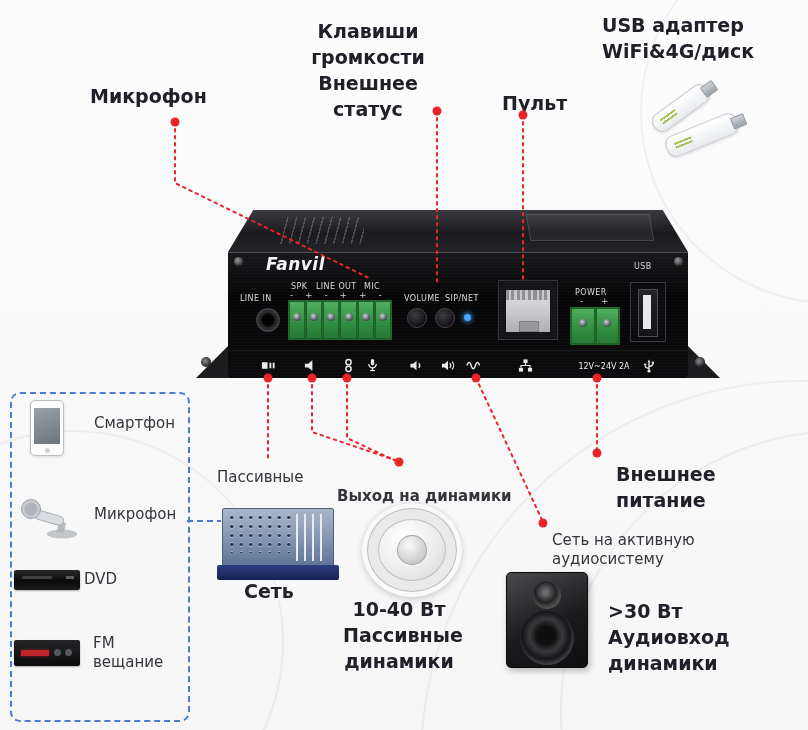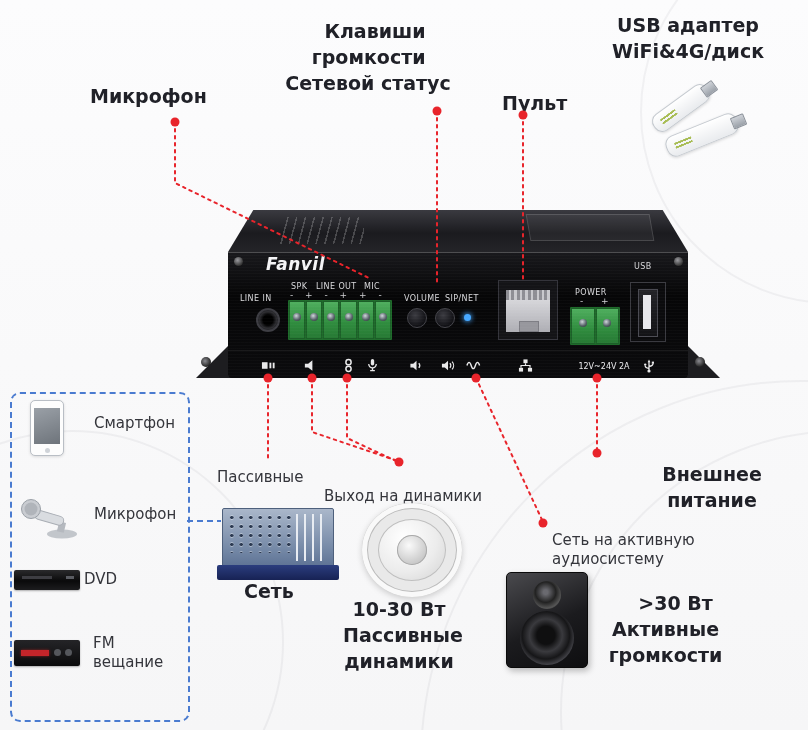--- a/index.html
+++ b/index.html
@@ -2,21 +2,21 @@
 <html><head>
 <meta charset="utf-8">
 <style>
   html,body{margin:0;padding:0;background:#e9e9ea;}
   .stage{position:relative;width:808px;height:730px;overflow:hidden;
          background:linear-gradient(180deg,#fcfcfd,#f6f6f7);
          font-family:"DejaVu Sans",sans-serif;color:#26262c;}
   .arc{position:absolute;border-radius:50%;border:2px solid rgba(100,105,115,.07);}
 
   
-  .lbl-bold{position:absolute;font-weight:bold;font-size:19px;color:#202128;line-height:26px;z-index:20;text-align:center;}
+  .lbl-bold{position:absolute;font-weight:bold;font-size:19px;color:#202128;line-height:26px;z-index:20;}
   .lbl{position:absolute;font-size:15px;color:#34353b;line-height:19px;z-index:20;}
   .center{text-align:center;}
 
   
   .device{position:absolute;left:196px;top:210px;width:524px;height:168px;z-index:10;}
   .dev-top{position:absolute;left:32px;top:0;width:460px;height:42px;
            background:linear-gradient(180deg,#3a3a40,#1b1b1f 55%,#242428);
            clip-path:polygon(5.5% 0,94.5% 0,100% 100%,0 100%);}
   .vents{position:absolute;left:52px;top:7px;width:84px;height:27px;
          background:repeating-linear-gradient(105deg,transparent 0 7px,rgba(255,255,255,.20) 7px 8.5px);}
@@ -130,22 +130,22 @@
 
 <div class="stage">
 
   <div class="arc" style="left:420px;top:380px;width:760px;height:760px;"></div>
   <div class="arc" style="left:560px;top:430px;width:560px;height:560px;"></div>
   <div class="arc" style="left:-140px;top:430px;width:420px;height:420px;"></div>
   <div class="arc" style="left:640px;top:-80px;width:380px;height:380px;"></div>
 
   <div class="lbl-bold" style="left:90px;top:83px;">Микрофон</div>
   <div style="position:absolute;left:283px;top:18px;width:170px;z-index:20;">
-    <div class="lbl-bold center" style="position:static;width:115px;margin:0 auto;text-align:right;">Клавиши громкости</div>
-    <div class="lbl-bold center" style="position:static;">Сетевой статус</div>
+    <div class="lbl-bold center" style="position:static;width:115px;margin:0 auto;">Клавиши громкости</div>
+    <div class="lbl-bold center" style="position:static;">Внешнее статус</div>
   </div>
   <div class="lbl-bold" style="left:502px;top:90px;">Пульт</div>
   <div class="lbl-bold" style="left:602px;top:12px;width:172px;">USB адаптер WiFi&amp;4G/диск</div>
 
   <div class="dongle" style="left:648px;top:98px;width:64px;height:18px;transform:rotate(-36deg);">
     <div class="plug"></div>
     <div class="logo"></div>
   </div>
   <div class="dongle" style="left:664px;top:124px;width:74px;height:20px;transform:rotate(-22deg);">
     <div class="plug"></div>
@@ -299,39 +299,39 @@
 
   <div class="mixer">
     <div class="panel">
       <div class="knobs"></div>
       <div class="faders"></div>
     </div>
     <div class="base"></div>
   </div>
   <div class="lbl-bold" style="left:244px;top:578px;">Сеть</div>
 
-  <div class="lbl" style="left:324px;top:487px;">Выход на динамики</div>
+  <div class="lbl" style="left:337px;top:487px;font-weight:bold;">Выход на динамики</div>
   <div class="ceilspk">
     <div class="dome"></div>
   </div>
   <div style="position:absolute;left:338px;top:596px;width:122px;z-index:20;" class="center">
-    <div class="lbl-bold center" style="position:static;">10-30 Вт</div>
+    <div class="lbl-bold center" style="position:static;">10-40 Вт</div>
     <div class="lbl-bold center" style="position:static;width:112px;margin:0 auto;">Пассивные динамики</div>
   </div>
 
   <div class="lbl-bold" style="left:580px;top:461px;margin-left:36px;">Внешнее питание</div>
   <div class="lbl" style="left:552px;top:531px;width:180px;">Сеть на активную аудиосистему</div>
 
   <div class="spkbox">
     <div class="tweeter"></div>
     <div class="woofer"></div>
   </div>
   <div style="position:absolute;left:608px;top:590px;width:135px;z-index:20;">
-    <div class="lbl-bold" style="position:static;">&gt;30 Вт</div>
-    <div class="lbl-bold" style="position:static;width:115px;">Активные громкости</div>
+    <div class="lbl-bold" style="position:static;margin-top:8px;">&gt;30 Вт</div>
+    <div class="lbl-bold" style="position:static;width:115px;">Аудиовход динамики</div>
   </div>
 
   <svg class="connectors" width="808" height="730" viewBox="0 0 808 730">
     <g>
       <circle class="rdot" cx="175" cy="122" r="4.5"></circle>
       <path class="rline" d="M175,122 L175,183 L371,279"></path>
     </g>
     <g>
       <circle class="rdot" cx="437" cy="111" r="4.5"></circle>
       <path class="rline" d="M437,111 L437,282"></path>

